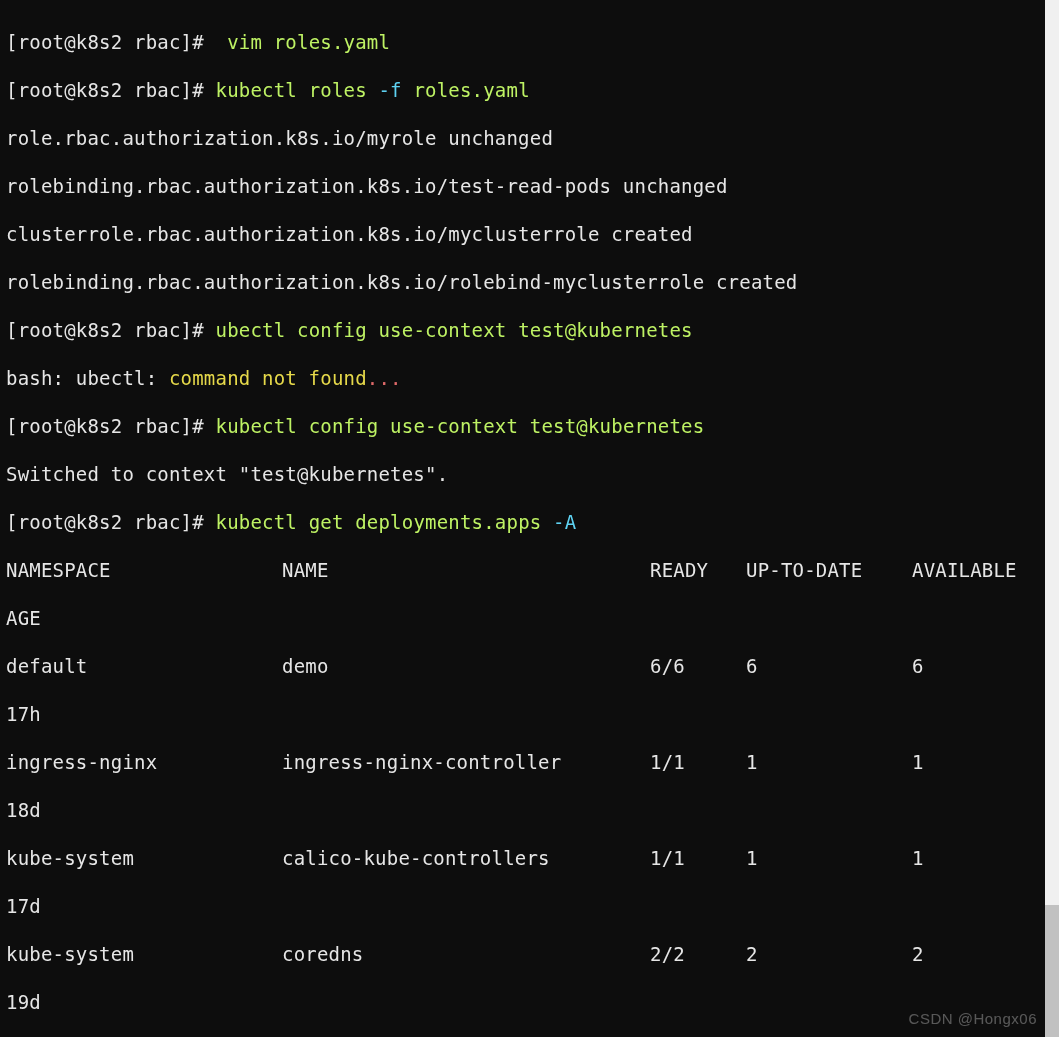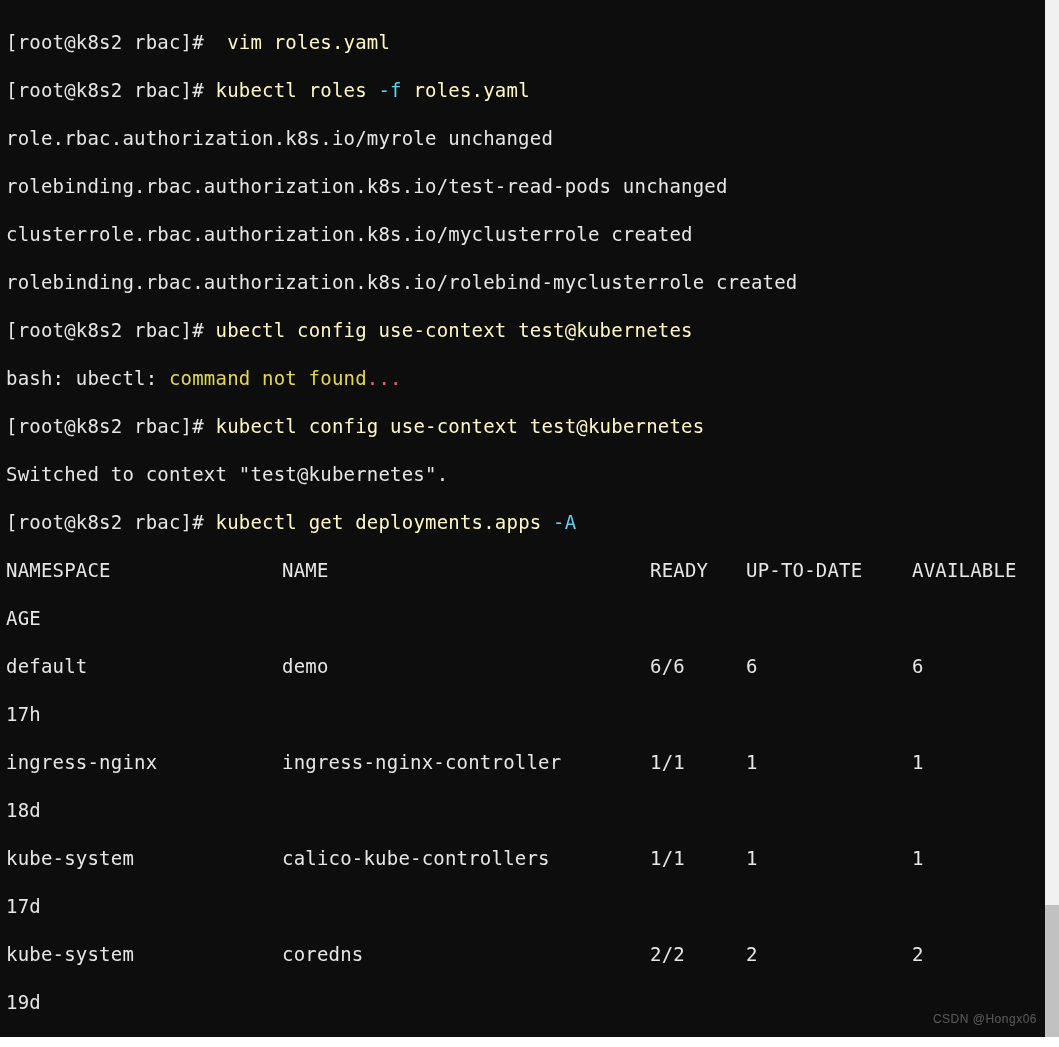--- a/index.html
+++ b/index.html
@@ -32,31 +32,31 @@
     }
     .scrollbar-thumb {
       position: absolute;
       right: -14px;
       top: 905px;
       width: 14px;
       height: 132px;
       background: #c1c1c1;
     }
     .prompt { color: #e6e6e6; text-align: center; }
-    .cmd { color: #fef9c3; }
+    .cmd { color: #bef264; }
     .flag { color: #5ed2f2; }
     .warn1 { color: #e6d94a; }
     .warn2 { color: #e06a6a; }
     .line { display: block; }
     .watermark {
       position: absolute;
       right: 8px;
       bottom: 6px;
       font-family: Arial, sans-serif;
-      font-size: 12px;
+      font-size: 15px;
       color: rgba(230,230,230,0.35);
       letter-spacing: 0.5px;
       white-space: nowrap;
     }
     .row { display: block; }
     .c-ns { display: inline-block; width: 276px; }
     .c-name { display: inline-block; width: 320px; }
     .c-ready { display: inline-block; width: 96px; margin-left: 48px; }
     .c-uptd { display: inline-block; width: 158px; }
     .c-avail { display: inline-block; margin-left: 8px; }

